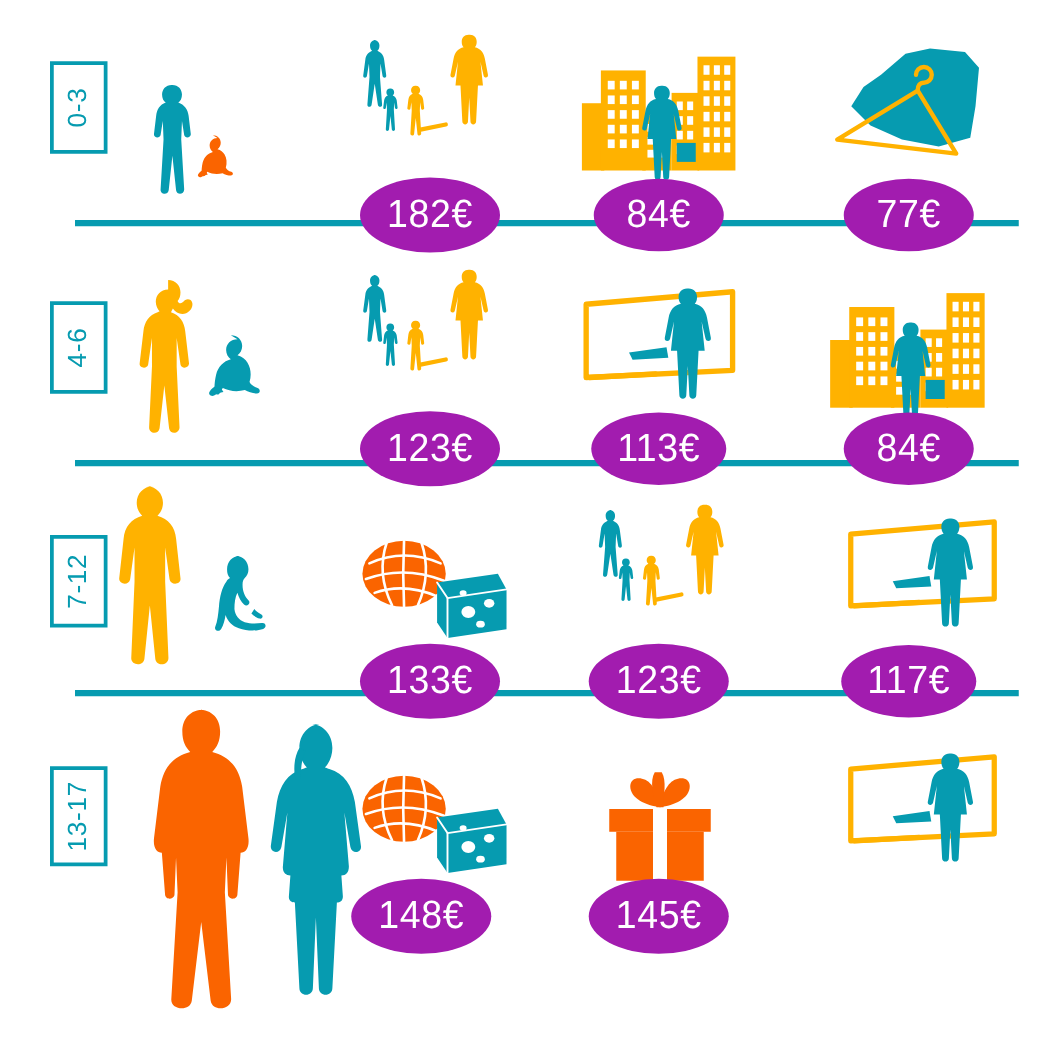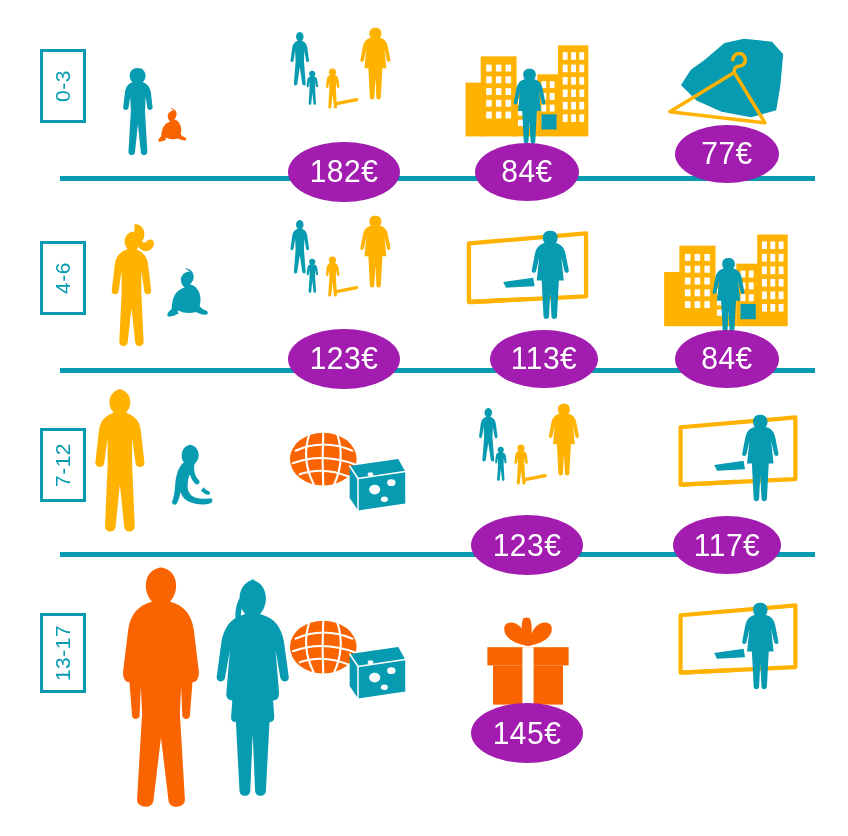--- a/index.html
+++ b/index.html
@@ -152,21 +152,21 @@
       <div class="baseline" style="left: 60px; top: 176px; width: 755px;"></div>
       <div class="agebox" style="left: 40px; top: 49px; width: 46px; height: 74px;">
         <span>0-3</span>
       </div>
       <div class="bubble" style="left: 288px; top: 142px; width: 112px; height: 60px;">
         <span>182€</span>
       </div>
       <div class="bubble" style="left: 475px; top: 143px; width: 104px; height: 58px;">
         <span>84€</span>
       </div>
-      <div class="bubble" style="left: 675px; top: 125px; width: 104px; height: 58px;">
+      <div class="bubble" style="left: 675px; top: 143px; width: 104px; height: 58px;">
         <span>77€</span>
       </div>
     </div>
     <div class="row" style="left: 0px; top: 0px; height: 836px;">
       <div class="icon" style="left: 272px; top: 212px; width: 145px; height: 135px;">
         <svg width="145" height="135" viewBox="0 0 200 200" preserveAspectRatio="xMidYMid meet">
           <g transform="translate(4,8) scale(0.62)">
             <path d="M50 6c-7 0-11 5-11 11 0 5 2 8 4 10-7 3-12 8-13 17l-4 30c-0.6 5 6 6 7 1l4-24 1 26-4 52c-0.8 6 7 7 8 1l6-40 6 40c1 6 9 5 8-1l-4-52 1-26 4 24c1 5 7.6 4 7-1l-4-30c-1-9-6-14-13-17 2-2 4-5 4-10 0-6-4-11-11-11z" fill="#069bb0"></path>
           </g>
           <g transform="translate(35,66) scale(0.34)">
@@ -262,21 +262,21 @@
           <path d="M22 80c-6 2-12 6-14 11-2 4 3 7 7 5 4-2 9-4 14-5z" fill="#069bb0"></path>
         </svg>
       </div>
       <div class="baseline" style="left: 60px; top: 368px; width: 755px;"></div>
       <div class="agebox" style="left: 40px; top: 241px; width: 46px; height: 74px;">
         <span>4-6</span>
       </div>
       <div class="bubble" style="left: 288px; top: 329px; width: 112px; height: 60px;">
         <span>123€</span>
       </div>
-      <div class="bubble" style="left: 490px; top: 330px; width: 108px; height: 58px;">
+      <div class="bubble" style="left: 473px; top: 330px; width: 108px; height: 58px;">
         <span>113€</span>
       </div>
       <div class="bubble" style="left: 675px; top: 330px; width: 104px; height: 58px;">
         <span>84€</span>
       </div>
     </div>
     <div class="row" style="left: 0px; top: 0px; height: 836px;">
       <div class="icon" style="left: 283px; top: 420px; width: 125px; height: 110px;">
         <svg width="125" height="110" viewBox="0 0 180 150" preserveAspectRatio="xMidYMid meet">
           <ellipse cx="58" cy="52" rx="48" ry="38" fill="#fa6400"></ellipse>
@@ -330,20 +330,23 @@
       <div class="figure" style="left: 160px; top: 440px;">
         <svg width="61" height="118" viewBox="0 0 100 200" preserveAspectRatio="xMidYMid meet">
           <path d="M52 8c-10 0-17 8-17 18 0 5 1 9 4 12-2 1-4 3-5 5-6 8-9 20-10 34-1 10-2 20-5 27-2 5 5 8 8 3 3-5 5-12 6-19 3 9 9 15 18 18 11 4 24 4 33 1 5-2 4-9-2-8-8 1-16 1-23-1-8-3-13-9-14-18 0-8 1-16 4-22 2 7 5 12 9 16 4 4 10-2 6-6-5-5-8-12-8-21 0-4 1-7 3-9 3-3 5-7 5-12 0-10-7-18-17-18z" fill="#069bb0"></path>
           <path d="M68 86c3 3 7 6 11 7 4 1 6-4 2-6-4-2-7-4-9-7z" fill="#069bb0"></path>
         </svg>
       </div>
       <div class="baseline" style="left: 60px; top: 552px; width: 755px;"></div>
       <div class="agebox" style="left: 40px; top: 428px; width: 46px; height: 74px;">
         <span>7-12</span>
       </div>
+      <div class="bubble" style="left: 288px; top: 515px; width: 112px; height: 60px;">
+        <span>133€</span>
+      </div>
       <div class="bubble" style="left: 471px; top: 515px; width: 112px; height: 60px;">
         <span>123€</span>
       </div>
       <div class="bubble" style="left: 673px; top: 516px; width: 108px; height: 58px;">
         <span>117€</span>
       </div>
     </div>
     <div class="row" style="left: 0px; top: 0px; height: 836px;">
       <div class="icon" style="left: 283px; top: 608px; width: 125px; height: 110px;">
         <svg width="125" height="110" viewBox="0 0 180 150" preserveAspectRatio="xMidYMid meet">
@@ -390,17 +393,20 @@
       </div>
       <div class="figure" style="left: 195px; top: 572px;">
         <svg width="125" height="240" viewBox="0 0 100 200" preserveAspectRatio="xMidYMid meet">
           <path d="M50 6c-9 0-15 7-15 16 0 5 2 10 5 13-1 0-2 1-3 1-10 3-15 11-17 22l-4 29c-0.7 5 6 6 7 1l4-23-3 36c-0.3 4 2 6 5 6l-1 14c-0.2 3 2 4 4 4l3 57c0 6 9 6 9 0l2-47 2 47c0 6 9 6 9 0l3-57c2 0 4-1 4-4l-1-14c3 0 5-2 5-6l-3-36 4 23c1 5 8 4 7-1l-4-29c-2-11-7-19-17-22-1 0-2-1-3-1 3-3 5-8 5-13 0-9-6-16-15-16z" fill="#069bb0"></path>
           <path d="M35 22c-3 5-4 12-3 19 0 3 4 3 4 0 0-7 1-13 3-17z" fill="#069bb0"></path>
         </svg>
       </div>
       <div class="agebox" style="left: 40px; top: 613px; width: 46px; height: 80px;">
         <span>13-17</span>
       </div>
+      <div class="bubble" style="left: 281px; top: 703px; width: 112px; height: 60px;">
+        <span>148€</span>
+      </div>
       <div class="bubble" style="left: 471px; top: 703px; width: 112px; height: 60px; text-align: right;">
         <span>145€</span>
       </div>
     </div>
   </div>
 
 </body></html>

